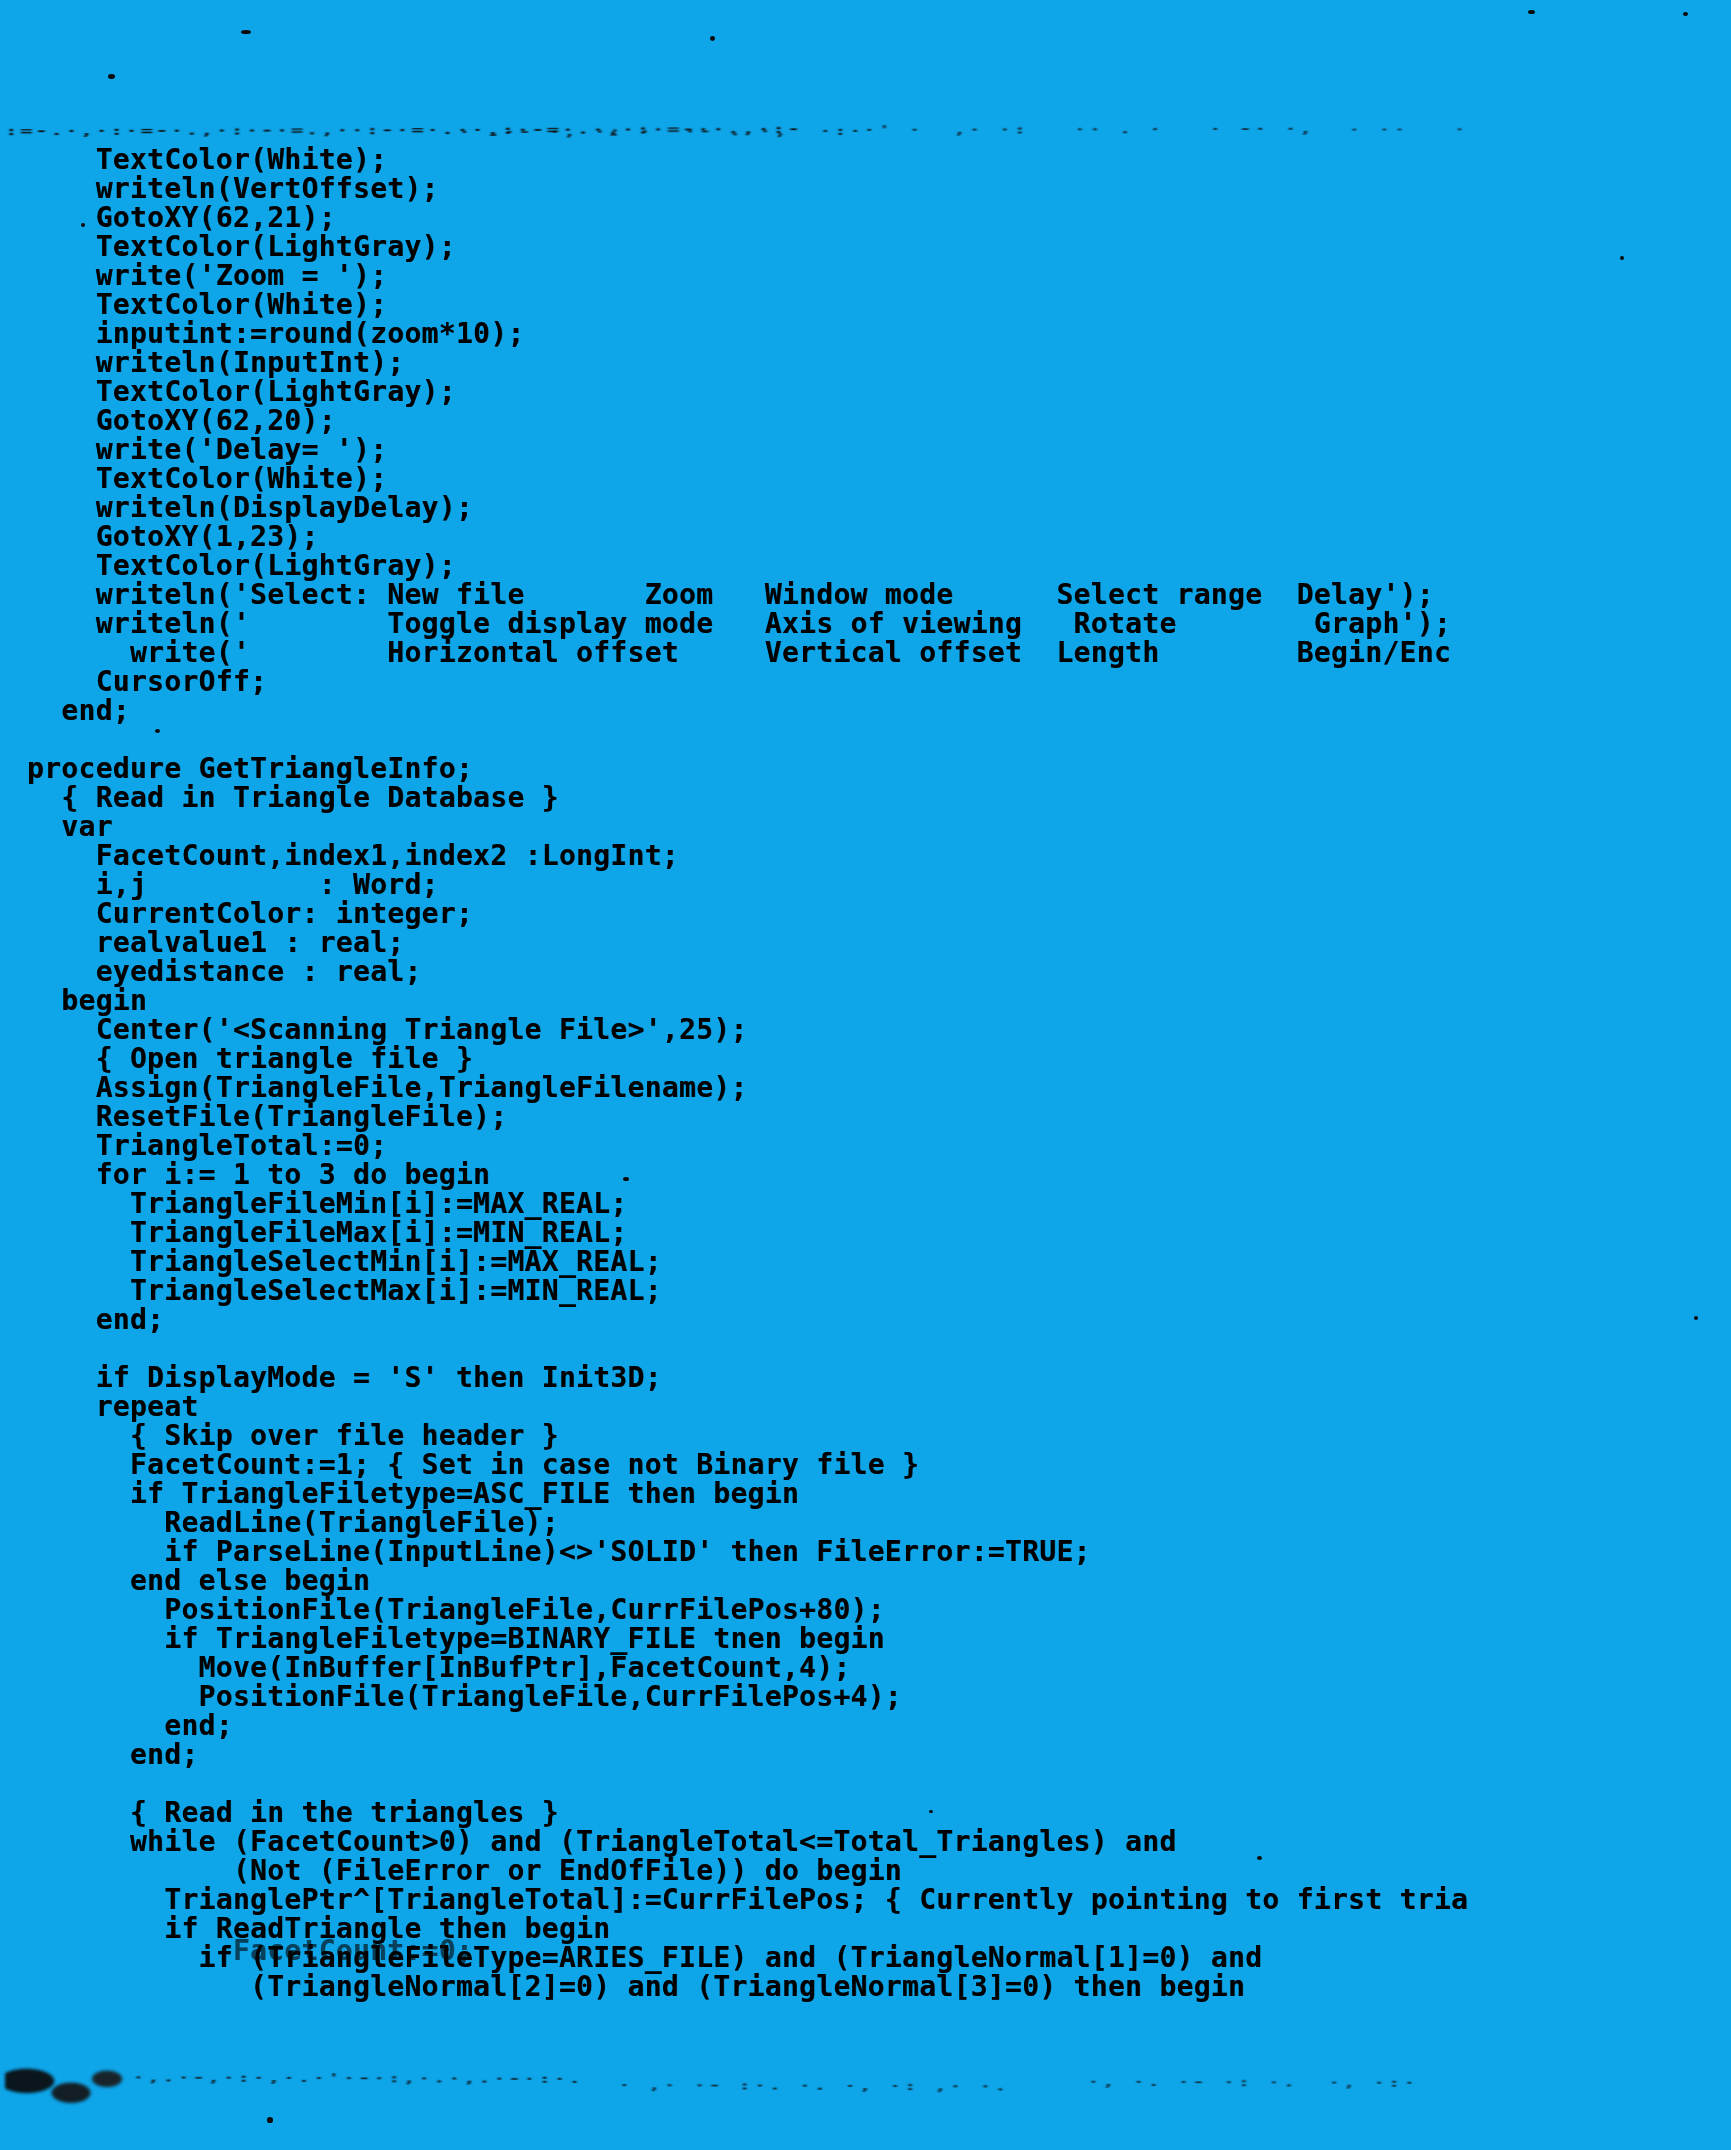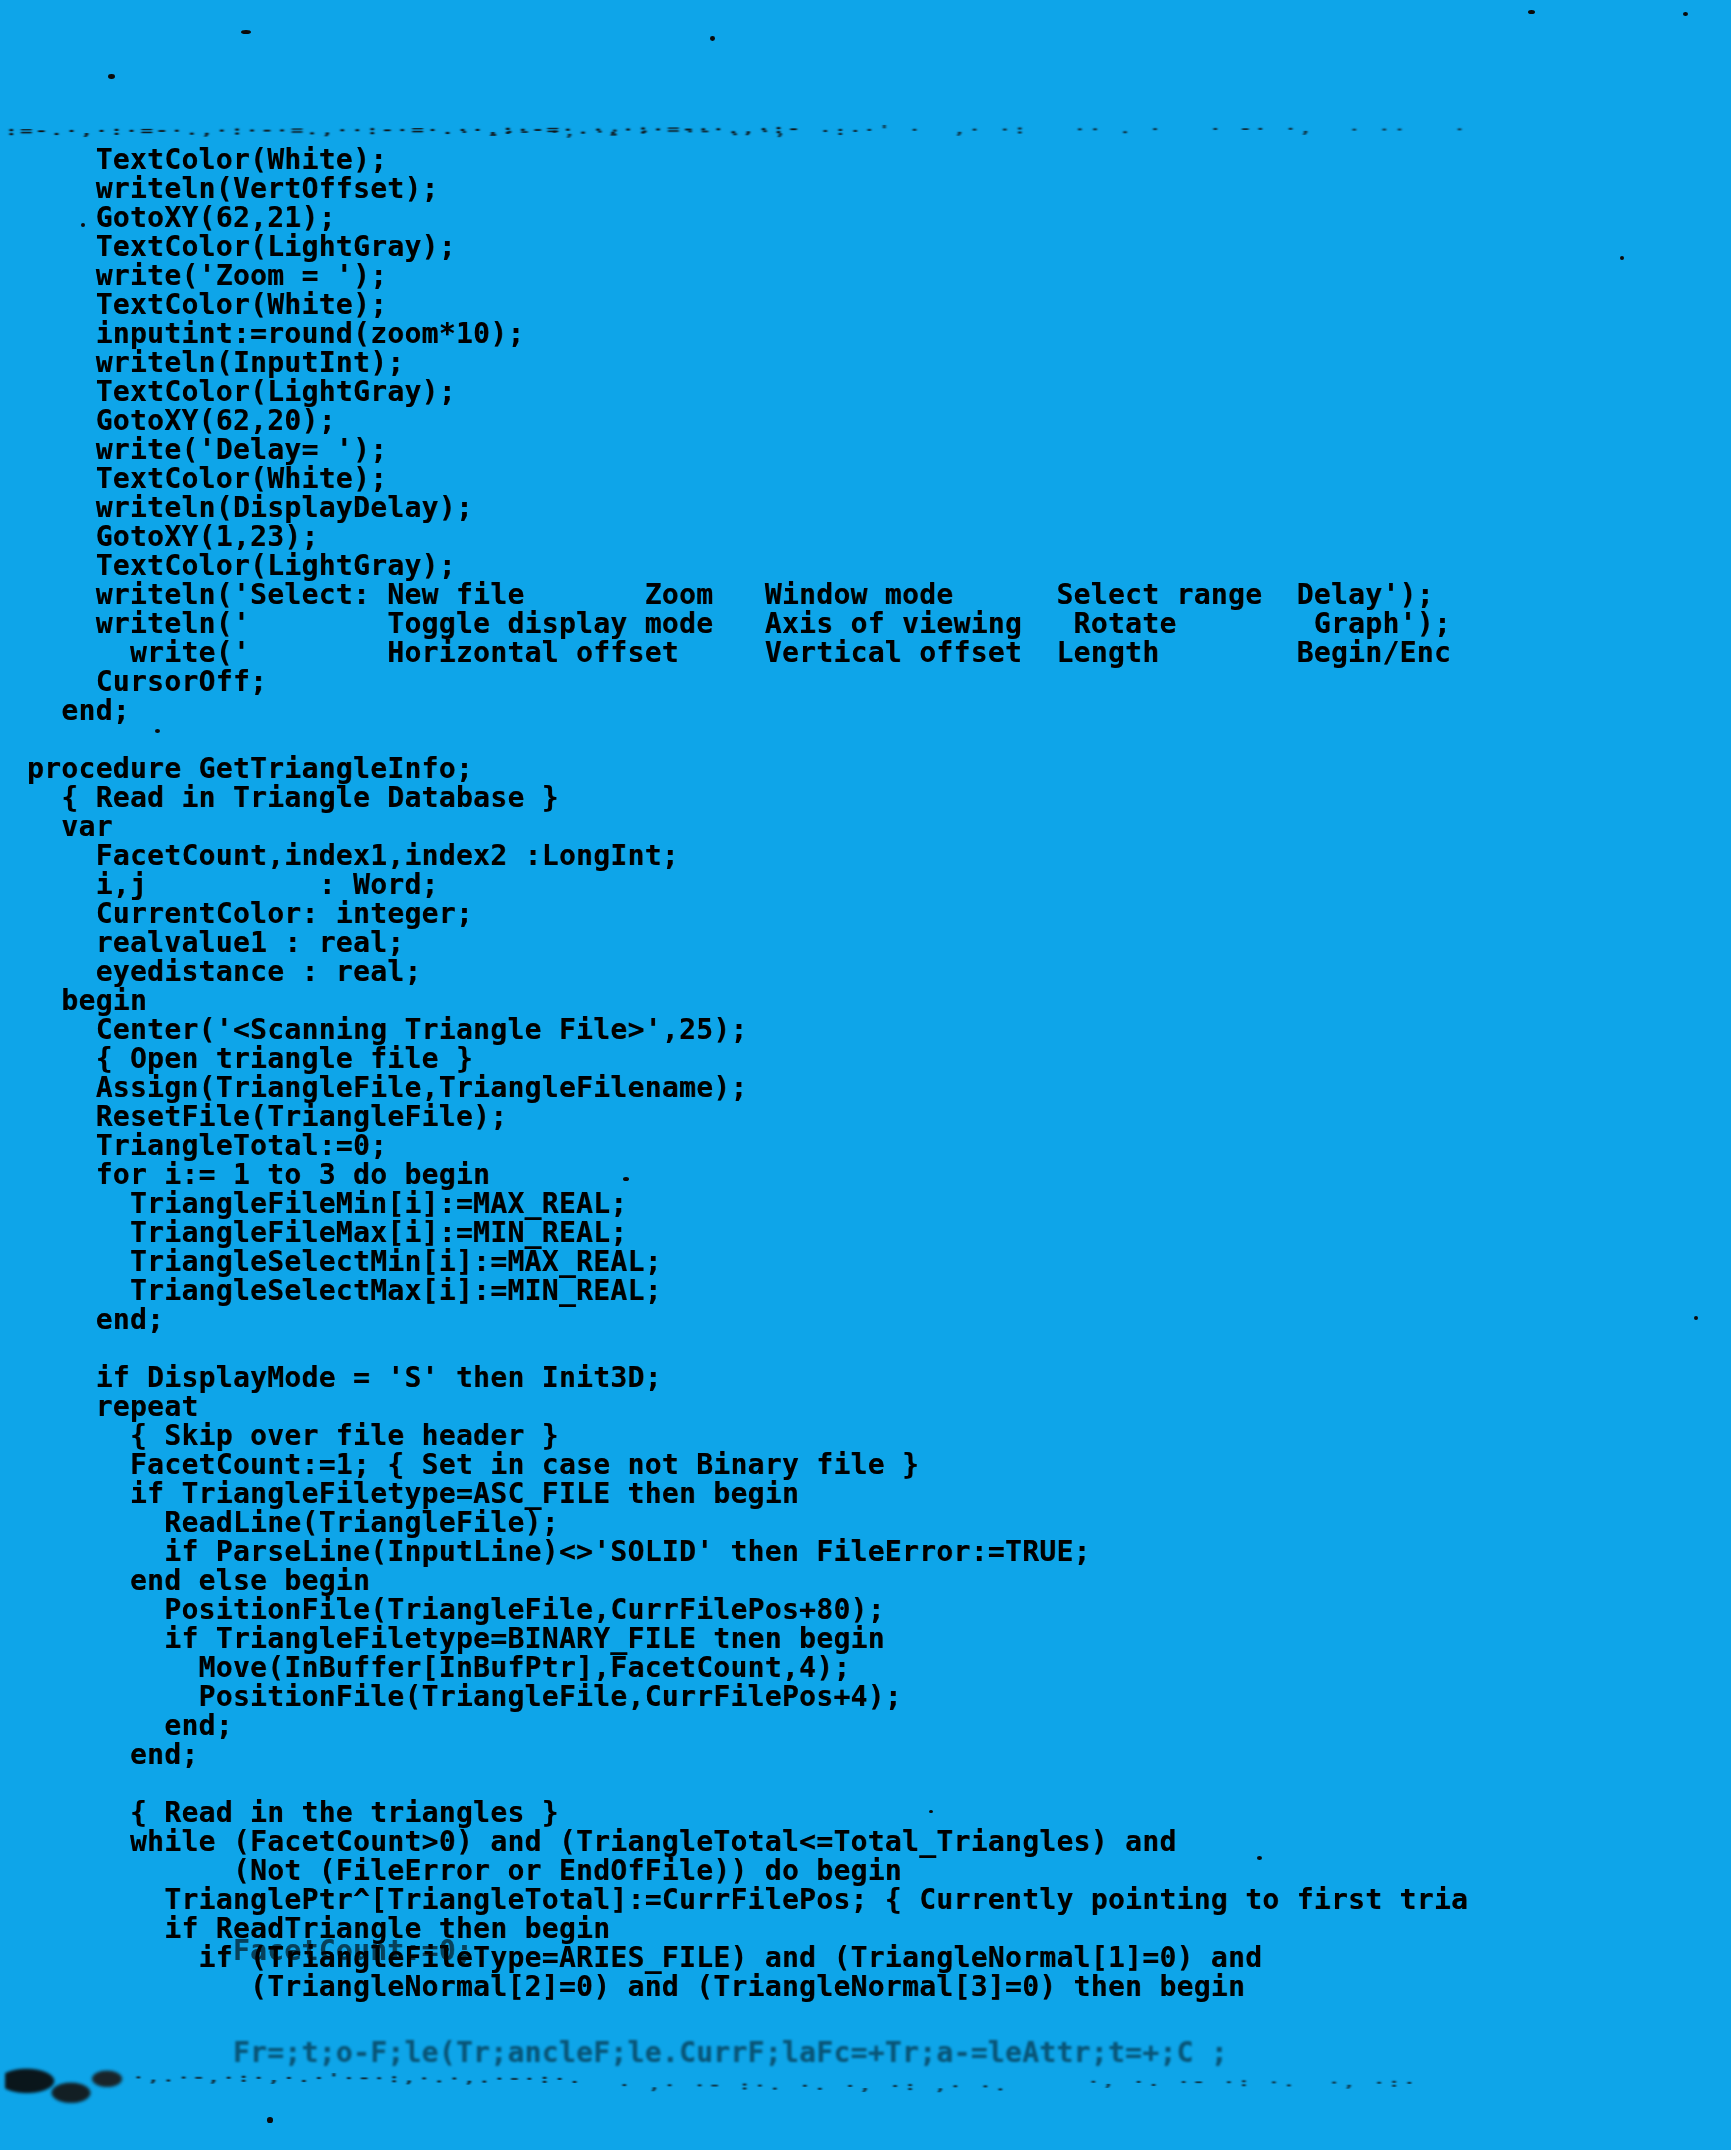--- a/index.html
+++ b/index.html
@@ -138,21 +138,20 @@
 
       { Read in the triangles }
       while (FacetCount&gt;0) and (TriangleTotal&lt;=Total_Triangles) and
             (Not (FileError or EndOfFile)) do begin
         TrianglePtr^[TriangleTotal]:=CurrFilePos; { Currently pointing to first tria
         if ReadTriangle then begin
           if (TriangleFileType=ARIES_FILE) and (TriangleNormal[1]=0) and
              (TriangleNormal[2]=0) and (TriangleNormal[3]=0) then begin</pre>
 
   <div class="code faded f1">            FacetCount:=0;</div>
-  <div class="code faded f2">            Fr=;t;o-F;le(Tr;ancleF;le.CurrF;laFc=+Tr;a-=leAttr;t=+;C ;</div>
 
   <div id="band-bottom" class="noise-band">
     <span class="blob"></span>
     <span class="noise-chunk c1">·,.·-,·:·,·.·'·-·:,·.·,.·-·:·.</span>
     <span class="noise-chunk c2">· ,· ·- :·. ·. ·, ·: ,· ·.</span>
     <span class="noise-chunk c3">·, ·. ·- ·: ·.  ·, ·:·</span>
   </div>
 
   <div id="specks">
       <div class="speck" style="left: 241px; top: 30px; width: 9.7px; height: 4px;"></div>

